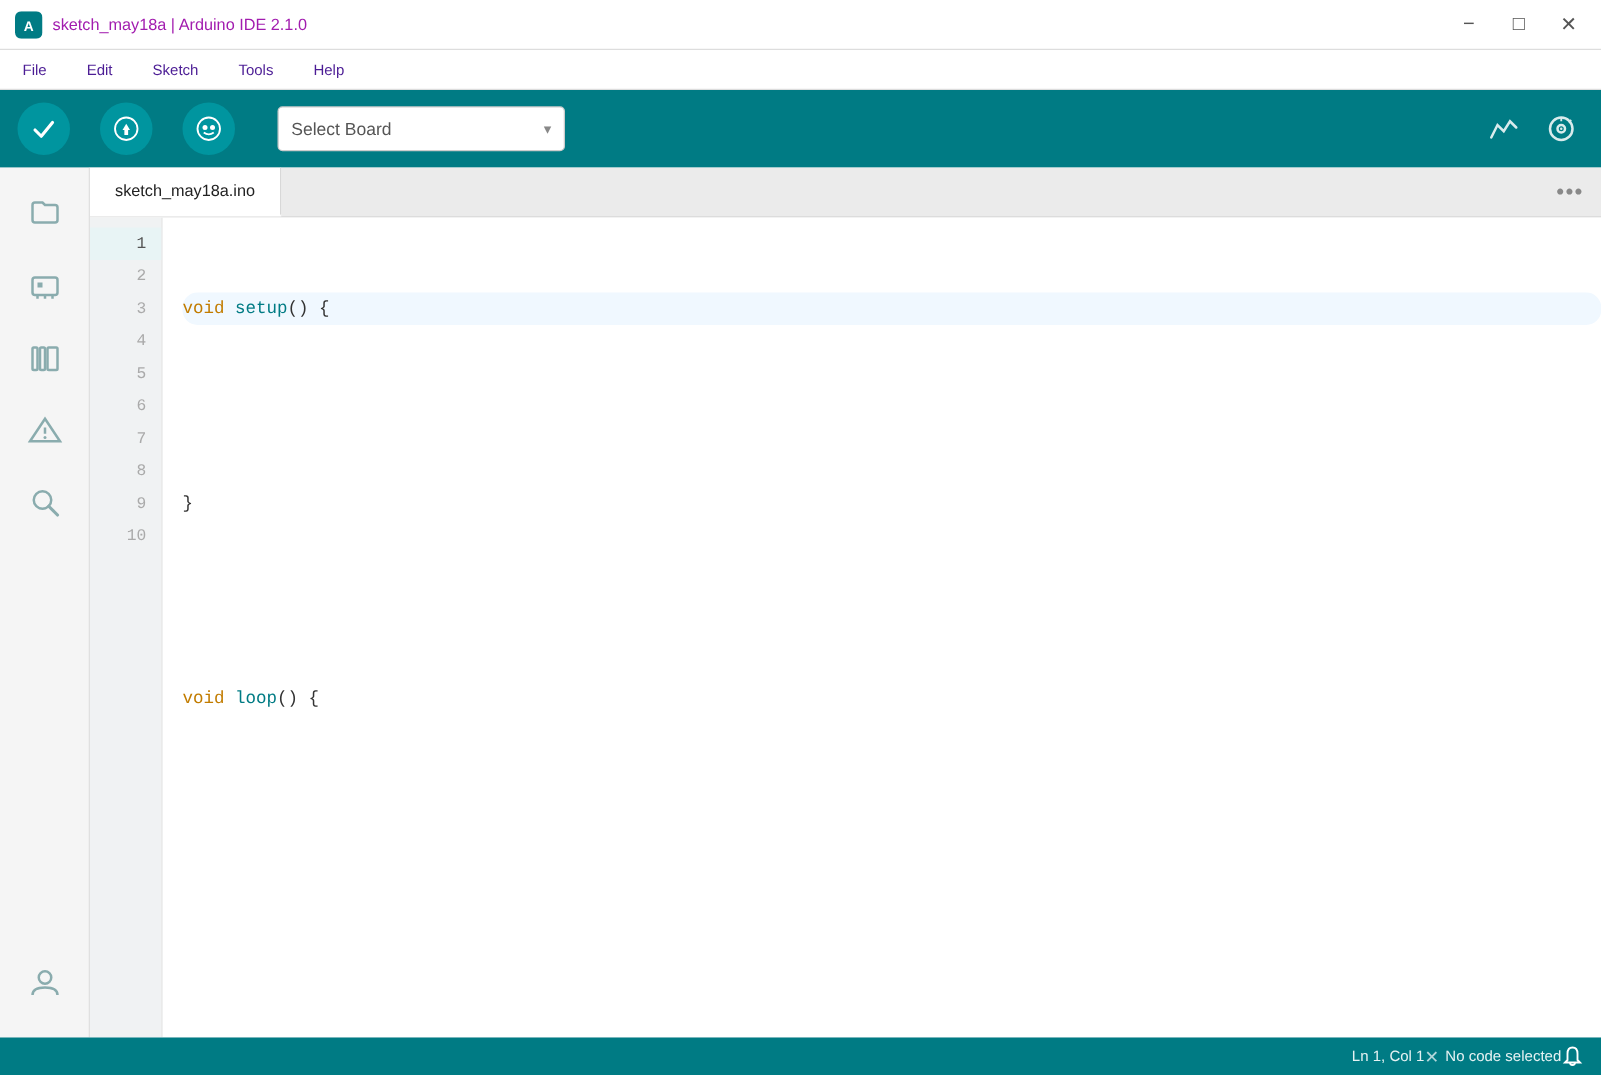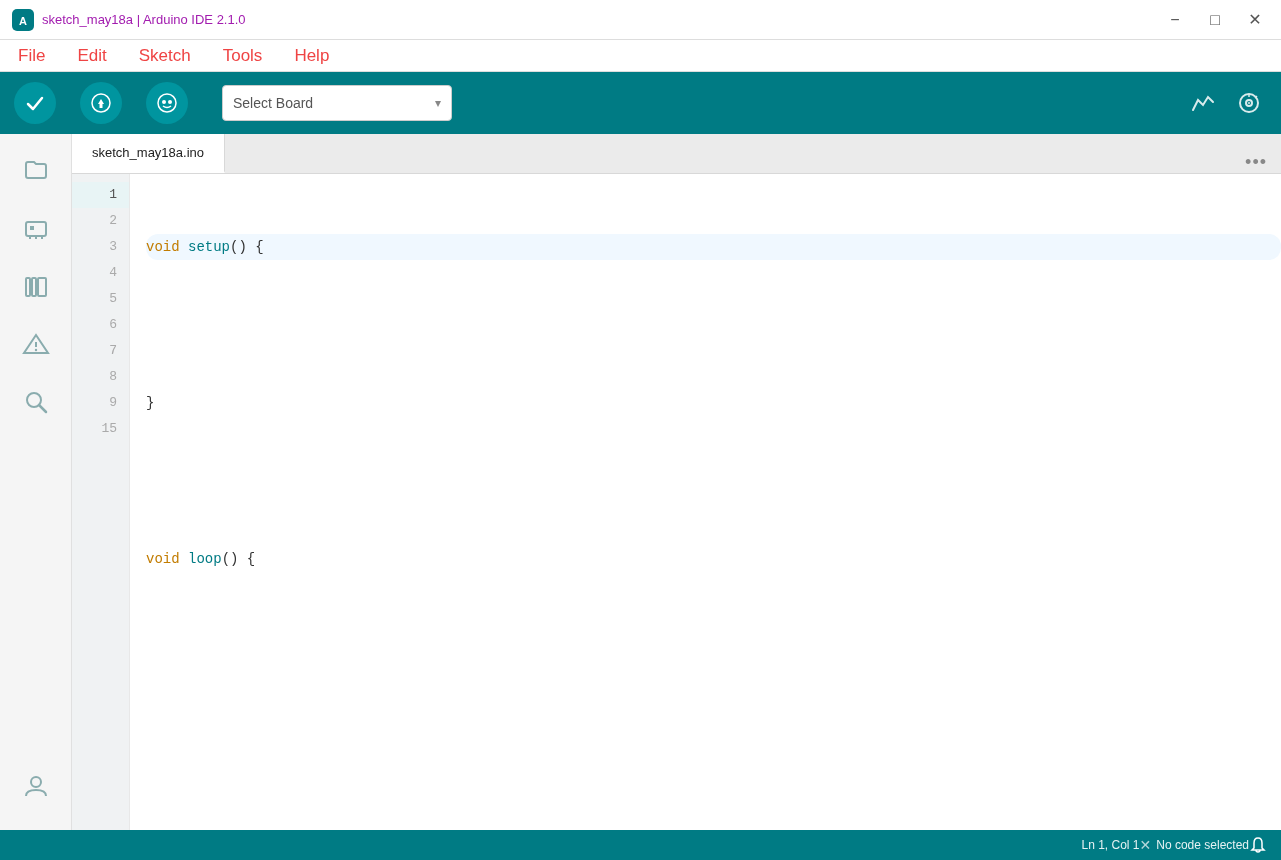--- a/index.html
+++ b/index.html
@@ -49,22 +49,22 @@
       background: #ffffff;
       height: 32px;
       display: flex;
       align-items: center;
       padding: 0 12px;
       gap: 20px;
       border-bottom: 1px solid #ddd;
       flex-shrink: 0;
     }
     .menu-item {
-      font-size: 17px;
-      color: #ef4444;
+      font-size: 12px;
+      color: #4c1d95;
       cursor: pointer;
       padding: 4px 6px;
     }
 
     
     .toolbar {
       background: #007b84;
       height: 62px;
       display: flex;
       align-items: center;
@@ -165,21 +165,21 @@
       flex-direction: column;
       background: #f9f9f9;
       overflow: hidden;
     }
 
     
     .tab-bar {
       background: #ebebeb;
       height: 40px;
       display: flex;
-      align-items: flex-end;
+      align-items: center;
       border-bottom: 1px solid #d8d8d8;
       flex-shrink: 0;
     }
     .tab-item {
       height: 100%;
       padding: 0 20px;
       display: flex;
       align-items: center;
       background: #f0f0f0;
       border-right: 1px solid #d8d8d8;
@@ -406,21 +406,21 @@
       <div class="line-numbers">
         <span class="line-number active-line">1</span>
         <span class="line-number">2</span>
         <span class="line-number">3</span>
         <span class="line-number">4</span>
         <span class="line-number">5</span>
         <span class="line-number">6</span>
         <span class="line-number">7</span>
         <span class="line-number">8</span>
         <span class="line-number">9</span>
-        <span class="line-number">15</span>
+        <span class="line-number">10</span>
       </div>
       <div class="code-content">
         <span class="code-line active-line"><span class="kw-void">void</span> <span class="kw-func">setup</span><span class="kw-paren">()</span> <span class="kw-brace">{</span></span>
         <span class="code-line"> </span>
         <span class="code-line"><span class="kw-brace">}</span></span>
         <span class="code-line"> </span>
         <span class="code-line"><span class="kw-void">void</span> <span class="kw-func">loop</span><span class="kw-paren">()</span> <span class="kw-brace">{</span></span>
         <span class="code-line"> </span>
         
         

